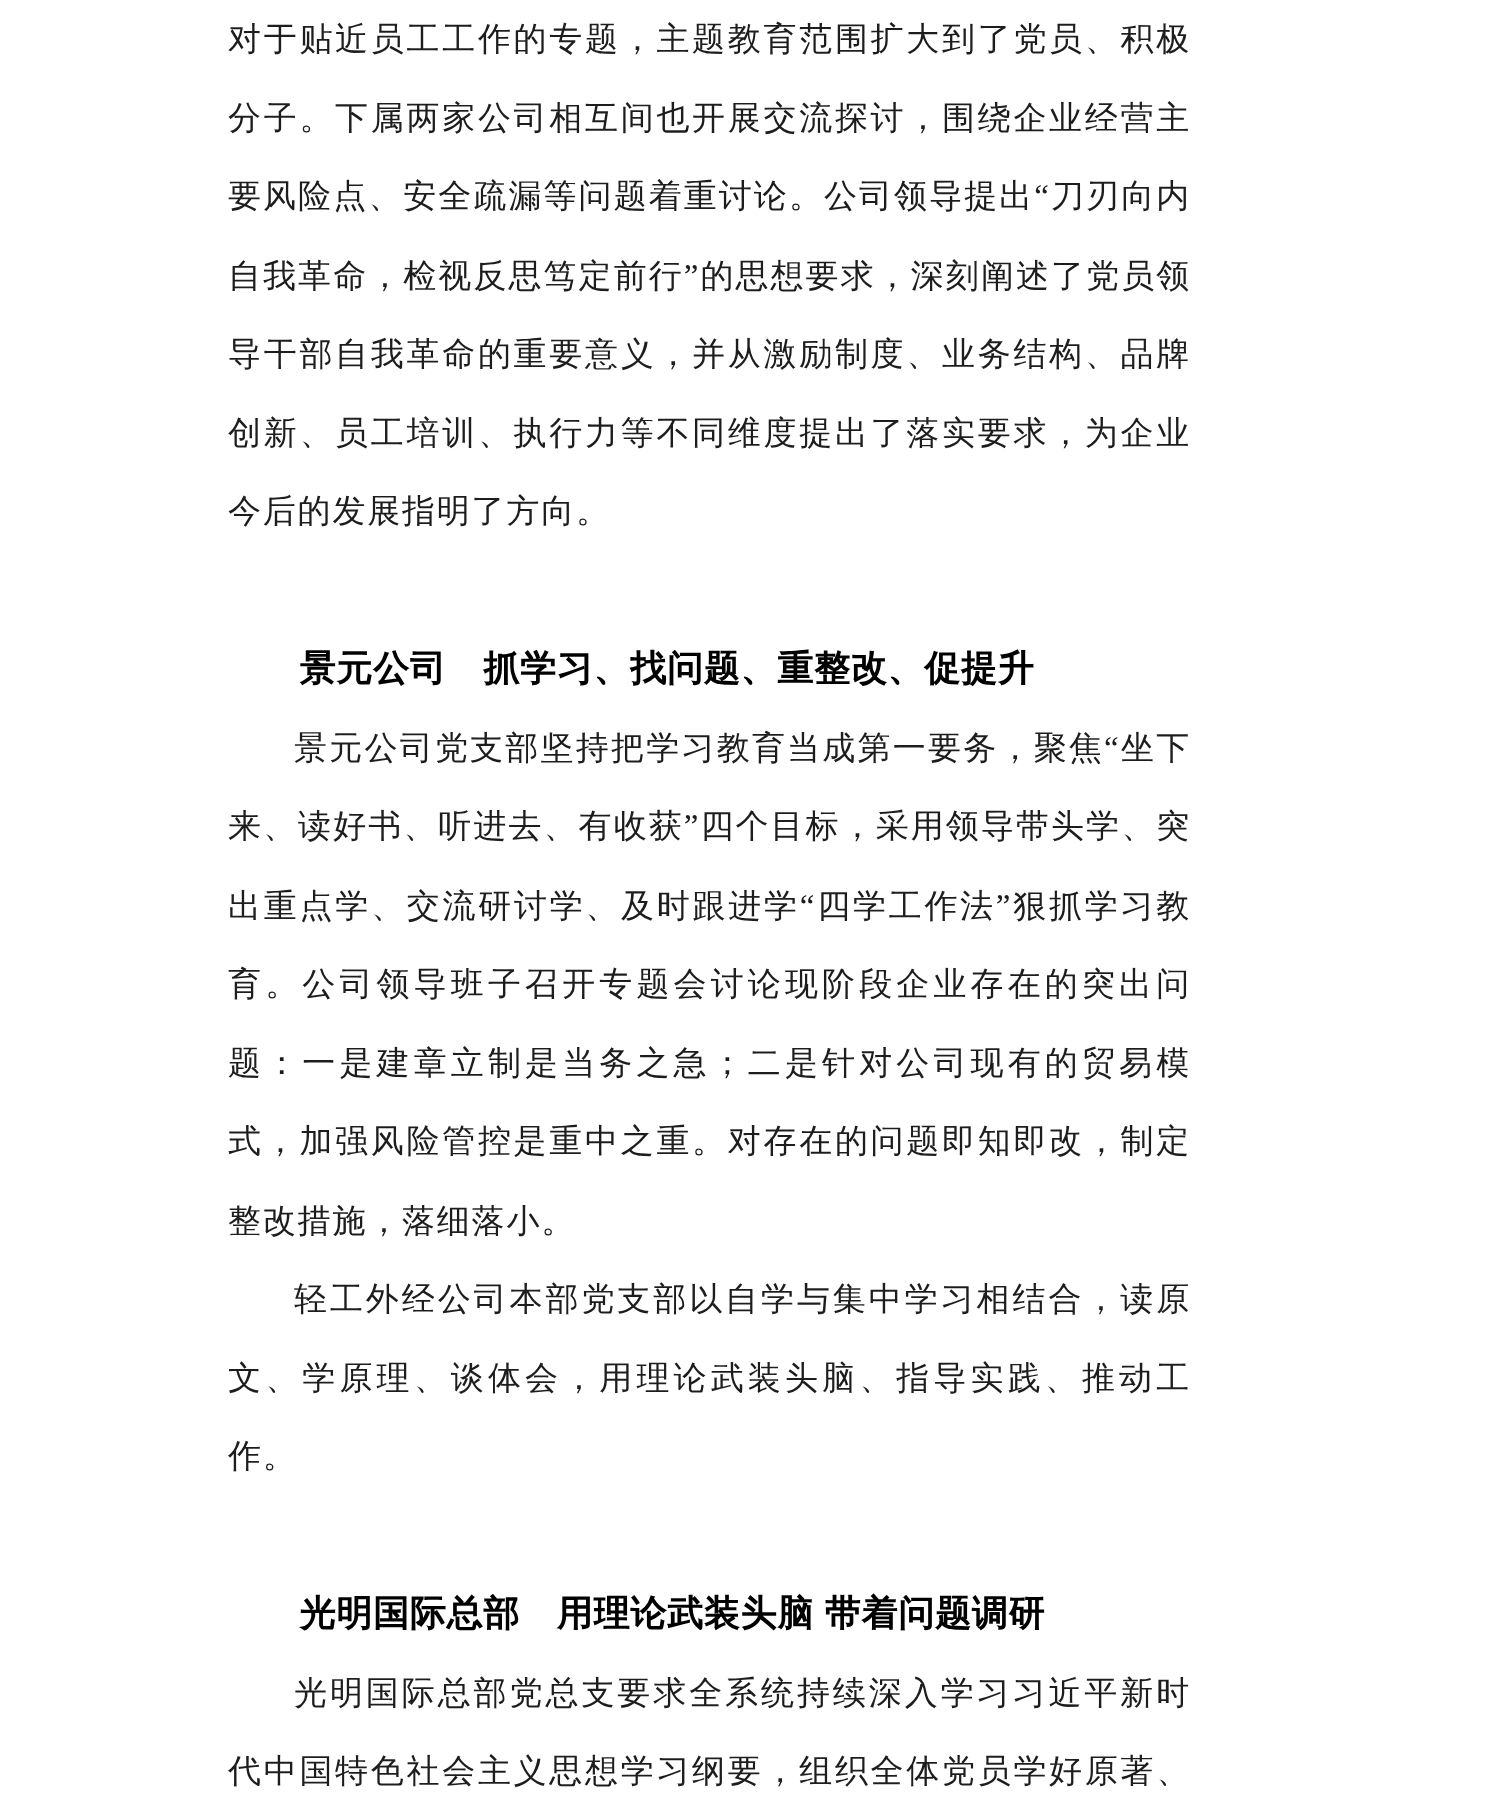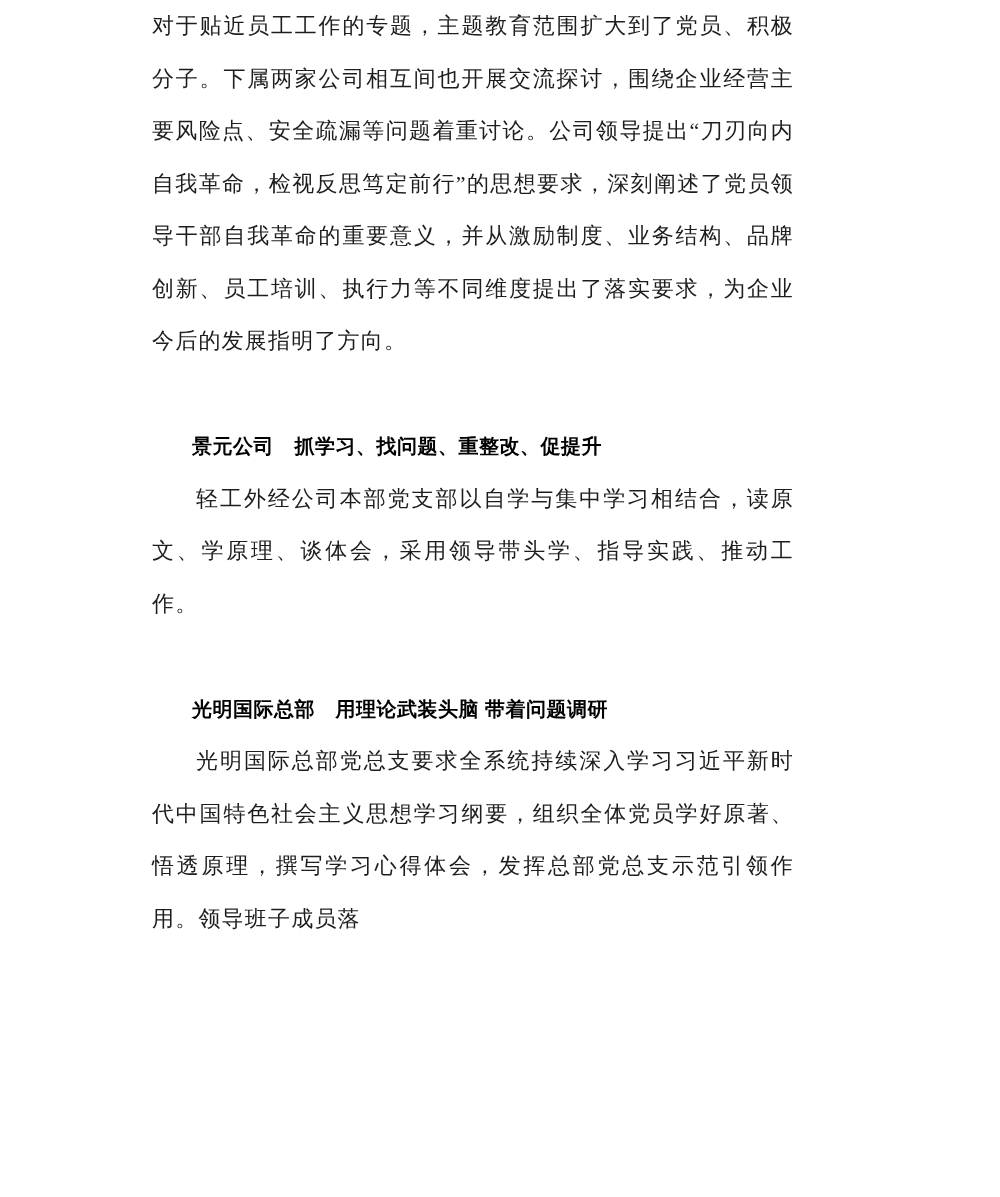--- a/index.html
+++ b/index.html
@@ -28,36 +28,37 @@
     text-indent: 2em;
   }
   .para.cont {
     text-indent: 0;
   }
   .heading {
     margin: 52.5px 0 0 0;
     text-indent: 2em;
     font-family: "Liberation Sans", "DejaVu Sans", sans-serif;
     font-weight: bold;
-    font-size: 20px;
+    font-size: 24px;
     line-height: 52.5px;
     letter-spacing: 0.5px;
     color: #000000;
     text-align: left;
     white-space: pre-wrap;
   }
 </style>
 </head>
 <body>
 
 <div class="page">
   <p class="para cont">对于贴近员工工作的专题，主题教育范围扩大到了党员、积极分子。下属两家公司相互间也开展交流探讨，围绕企业经营主要风险点、安全疏漏等问题着重讨论。公司领导提出“刀刃向内自我革命，检视反思笃定前行”的思想要求，深刻阐述了党员领导干部自我革命的重要意义，并从激励制度、业务结构、品牌创新、员工培训、执行力等不同维度提出了落实要求，为企业今后的发展指明了方向。</p>
 
   <h2 class="heading">景元公司　抓学习、找问题、重整改、促提升</h2>
 
+  <p class="para">景元公司党支部坚持把学习教育当成第一要务，聚焦“坐下来、读好书、听进去、有收获”四个目标，采用领导带头学、突出重点学、交流研讨学、及时跟进学“四学工作法”狠抓学习教育。公司领导班子召开专题会讨论现阶段企业存在的突出问题：一是建章立制是当务之急；二是针对公司现有的贸易模式，加强风险管控是重中之重。对存在的问题即知即改，制定整改措施，落细落小。</p>
 
 
-  <p class="para">轻工外经公司本部党支部以自学与集中学习相结合，读原文、学原理、谈体会，采用领导带头学、指导实践、推动工作。</p>
+  <p class="para">轻工外经公司本部党支部以自学与集中学习相结合，读原文、学原理、谈体会，用理论武装头脑、指导实践、推动工作。</p>
 
   <h2 class="heading">光明国际总部　用理论武装头脑 带着问题调研</h2>
 
   <p class="para">光明国际总部党总支要求全系统持续深入学习习近平新时代中国特色社会主义思想学习纲要，组织全体党员学好原著、悟透原理，撰写学习心得体会，发挥总部党总支示范引领作用。领导班子成员落</p>
 </div>
 
 </body></html>

